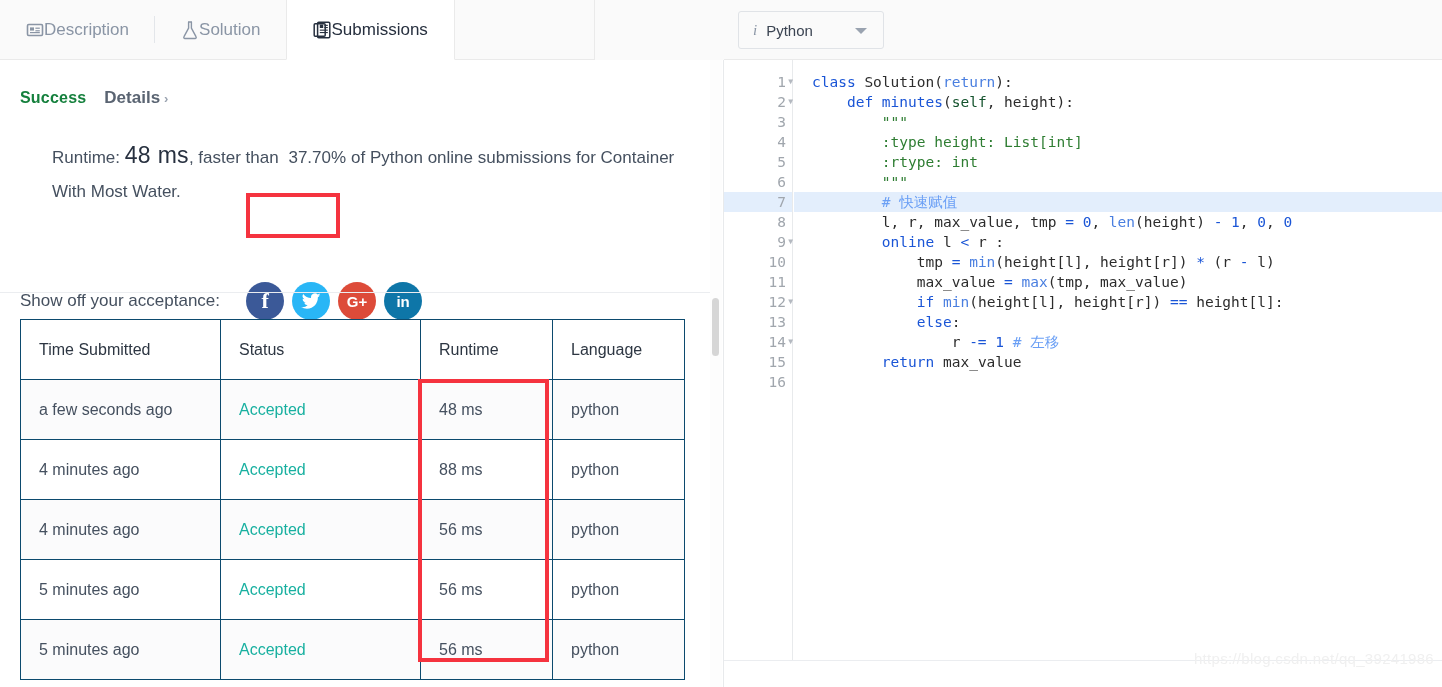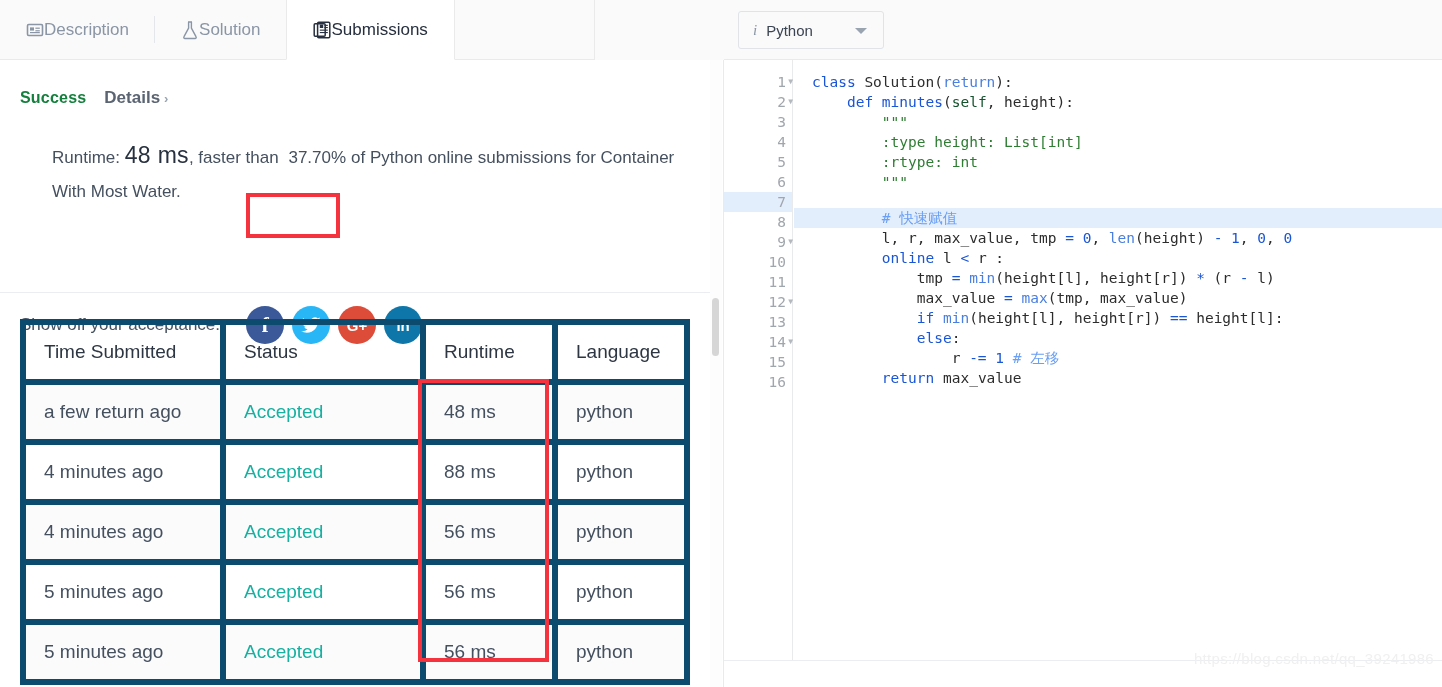--- a/index.html
+++ b/index.html
@@ -84,21 +84,21 @@
   }
   .runtimeline .big { font-size: 23px; color: #27303f; letter-spacing: .3px; }
   .pct { position: relative; padding: 0 5px; color: #45505f; }
   .redbox-pct {
     position: absolute; left: 246px; top: 133px;
     width: 94px; height: 45px;
     border: 4px solid #f5333f; pointer-events: none;
   }
 
   .shareline {
-    position: absolute; left: 20px; top: 246px;
+    position: absolute; left: 20px; top: 222px;
     display: flex; align-items: center; gap: 0; justify-content: flex-end;
   }
   .sharelabel { font-size: 17px; color: #45505f; margin-right: 26px; }
   .soc {
     width: 38px; height: 38px; border-radius: 50%;
     display: flex; align-items: center; justify-content: center;
     color: #fff; margin-right: 8px; cursor: pointer;
   }
   .soc.fb { background: #3b5998; font-size: 22px; font-weight: bold;
             font-family: "Liberation Serif", serif; }
@@ -108,22 +108,22 @@
 
   .hr-sep {
     position: absolute; left: 0; top: 232px; width: 712px; height: 1px;
     background: #ebedf0;
   }
 
   
   .tablewrap { position: absolute; left: 20px; top: 259px; width: 664px; }
   table.subs { border-collapse: collapse; width: 664px; table-layout: fixed; }
   table.subs th, table.subs td {
-    border: 6px solid #0c4a6e;
-    font-size: 19px; font-weight: normal;
+    border: 1px solid #0c4a6e;
+    font-size: 16px; font-weight: normal;
     text-align: left; padding: 0 18px; height: 60px;
     color: #45505f; vertical-align: middle;
   }
   table.subs th { color: #2d3642; height: 60px; }
   table.subs tbody tr:nth-child(odd) td { background: #fbfbfc; }
   table.subs tbody tr:nth-child(even) td { background: #ffffff; }
   .st-accepted { color: #18b0a0; cursor: pointer; }
   .col-time { width: 200px; }
   .col-status { width: 200px; }
   .col-runtime { width: 132px; }
@@ -167,21 +167,21 @@
   }
   .gutter .ln {
     text-align: right; padding-right: 6px; color: #a0a6ad; position: relative;
   }
   .gutter .ln .fold {
     position: absolute; right: -1px; top: 0; width: 10px;
     font-size: 8px; color: #b4b9c0; line-height: 20px;
   }
   .gutter .ln.hl { background: #e3eefc; }
   .codearea .ln { white-space: pre; color: #2c2c2c; padding-left: 18px; }
-  .codearea .ln.hl { background: #e3eefc; margin-top: 16px; }
+  .codearea .ln.hl { background: #e3eefc; }
   .k  { color: #1a55d6; }        
   .fn { color: #2d2d2d; }        
   .bi { color: #4a7fe0; }        
   .st { color: #2e7d32; }        
   .cm { color: #6a9ff5; }        
   .num{ color: #1a55d6; }
   .op { color: #1a55d6; }
   .self { color: #14532d; }
 
   .watermark {
@@ -288,21 +288,21 @@
         <thead>
           <tr>
             <th class="col-time">Time Submitted</th>
             <th class="col-status">Status</th>
             <th class="col-runtime">Runtime</th>
             <th class="col-lang">Language</th>
           </tr>
         </thead>
         <tbody>
           <tr>
-            <td>a few return ago</td>
+            <td>a few seconds ago</td>
             <td><span class="st-accepted">Accepted</span></td>
             <td>48 ms</td>
             <td>python</td>
           </tr>
           <tr>
             <td>4 minutes ago</td>
             <td><span class="st-accepted">Accepted</span></td>
             <td>88 ms</td>
             <td>python</td>
           </tr>

